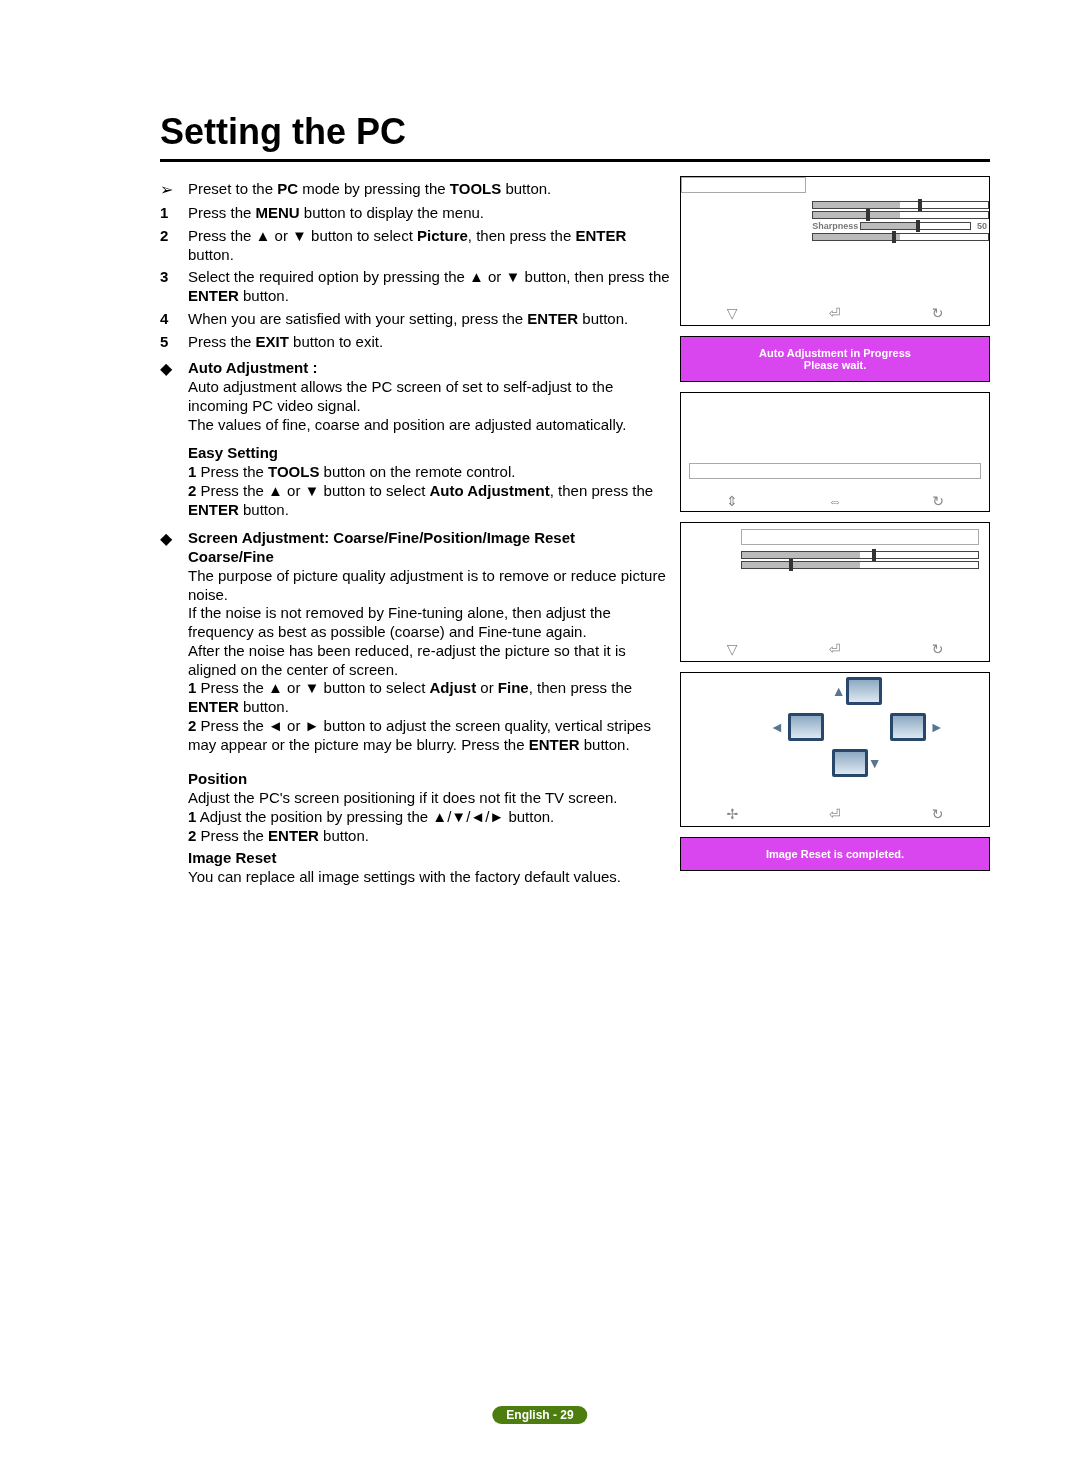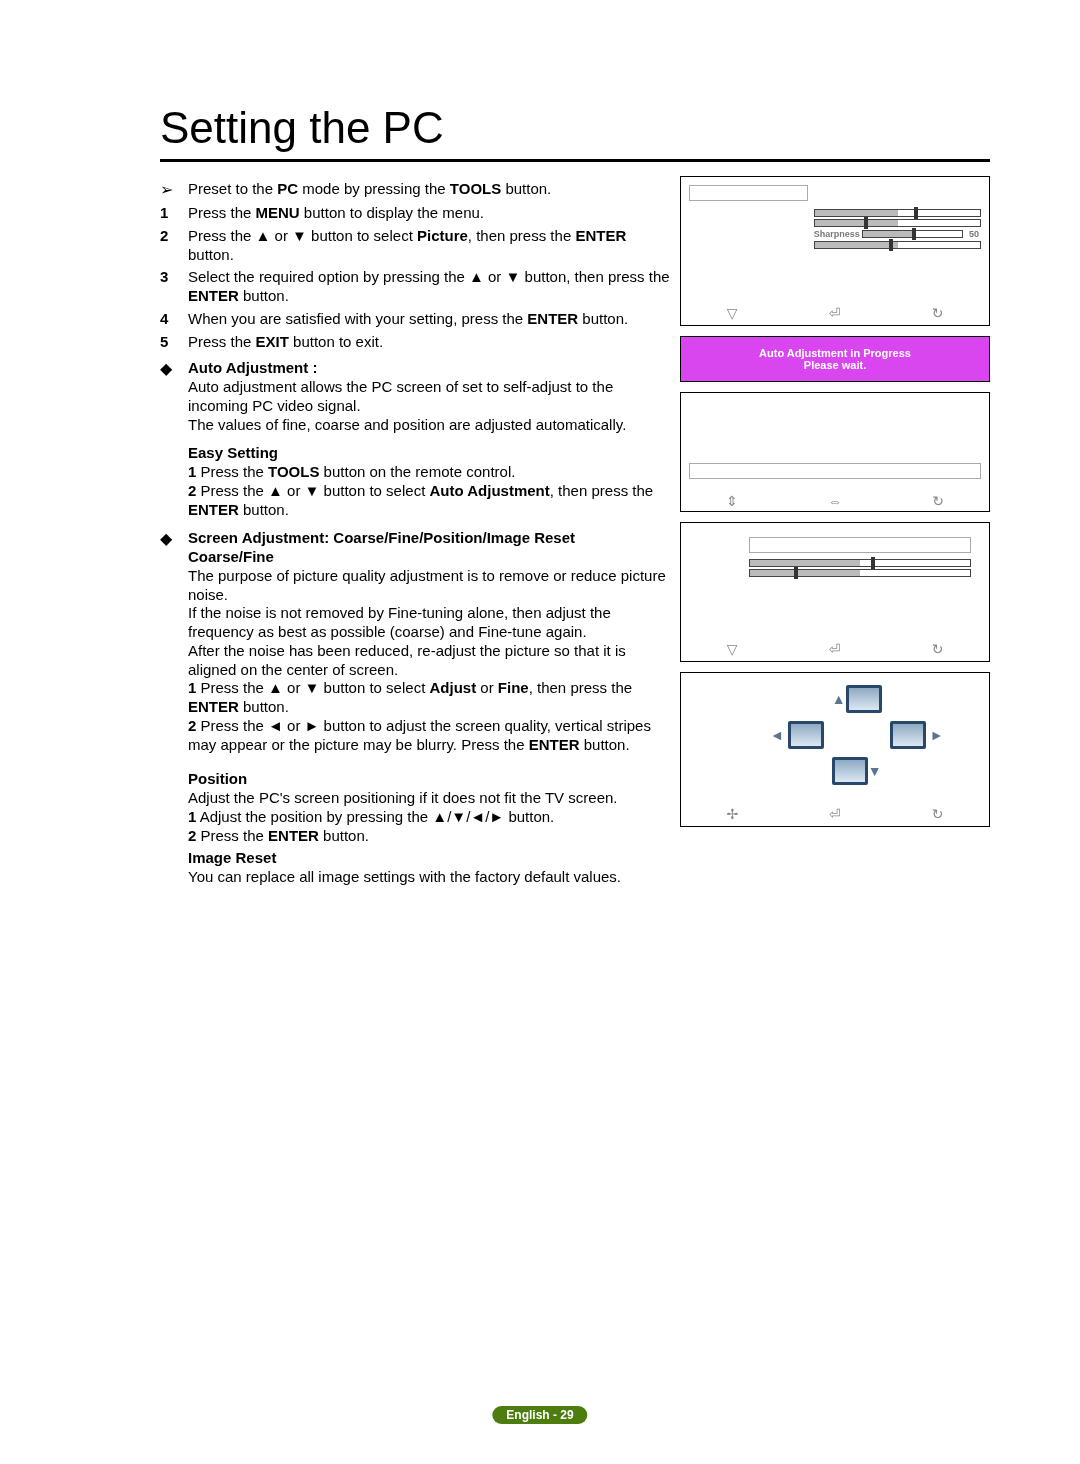--- a/index.html
+++ b/index.html
@@ -10,23 +10,23 @@
     color: #000;
   }
   .page {
     width: 1080px;
     height: 1464px;
     box-sizing: border-box;
     padding: 100px 90px 40px 90px;
     position: relative;
   }
   .title {
-    font-size: 44px;
-    font-weight: normal;
-    margin: 3px 0 6px 70px;
+    font-size: 36px;
+    font-weight: bold;
+    margin: 11px 0 6px 70px;
   }
   .title-rule {
     border: none;
     border-top: 3px solid #000;
     margin: 0 0 14px 70px;
   }
   .cols {
     display: flex;
     gap: 10px;
   }
@@ -48,21 +48,20 @@
     gap: 8px;
     margin: 4px 0;
   }
   .pointer-mark { width: 20px; flex: 0 0 20px; text-align: left; font-size: 16px; }
   .step-num { width: 20px; flex: 0 0 20px; font-weight: bold; }
   .bullet-mark { width: 20px; flex: 0 0 20px; font-size: 16px; text-align: left; }
   .b { font-weight: bold; }
   .panel {
     border: 1.5px solid #000;
     background: #fff;
-    padding: 8px;
     box-sizing: border-box;
   }
   .panel-dark {
     background: #d946ef;
     color: #fff;
     text-align: center;
     font-size: 11px;
     font-weight: bold;
     padding: 10px 6px;
   }
@@ -319,18 +318,21 @@
             </div>
             <div></div>
         </div>
         <div class="footerbar" style="position:absolute;bottom:4px;left:0;right:0;">
           <span>✢</span>
           <span>⏎</span>
           <span>↻</span>
         </div>
       </div>
 
+      <div class="panel panel-dark">
+        <div>Image Reset is completed.</div>
+      </div>
 
     </div>
   </div>
 
   <div class="page-num">English - 29</div>
 </div>
 
 </body></html>

